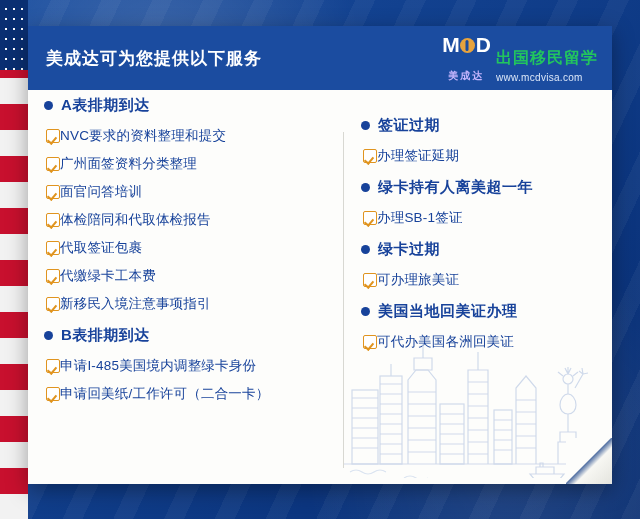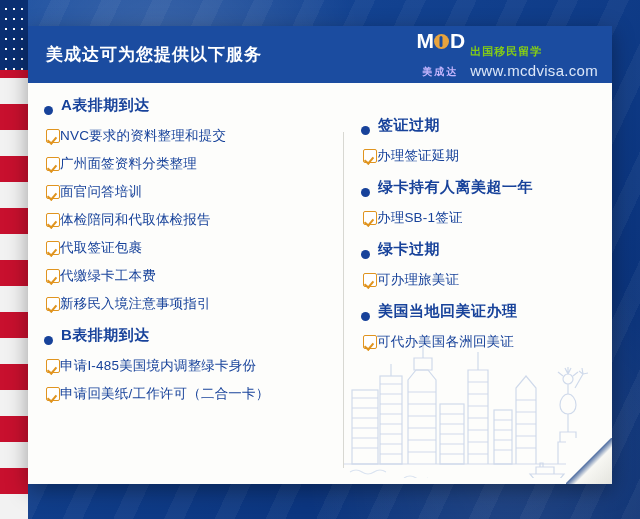--- a/index.html
+++ b/index.html
@@ -77,21 +77,21 @@
   }
   .card-fold::before {
     content: "";
     position: absolute; right: 0; bottom: 0;
     width: 46px; height: 46px;
     background: linear-gradient(315deg, #e4e4de 0%, #f7f7f3 40%, rgba(255,255,255,0) 55%);
   }
 
   
   .header {
-    position: absolute; left: 0; top: 0; right: 0; height: 57px;
+    position: absolute; left: 0; top: 0; right: 0; height: 64px;
     background: linear-gradient(90deg, #1d4fa3 0%, #1a4a9c 55%, #1546947 100%);
     background-color: #1b4ca0;
     display: flex; align-items: center; justify-content: space-between;
     padding: 0 14px 0 18px;
   }
   .header-title {
     color: #ffffff;
     font-size: 17px;
     font-weight: bold;
     letter-spacing: 1px;
@@ -114,24 +114,24 @@
     content: "";
     position: absolute; left: 50%; top: 2px; transform: translateX(-50%);
     width: 3px; height: 11px; background: #1b4ca0; border-radius: 2px;
   }
   .brand-cn {
     font-size: 10px; color: #c4b5fd; font-weight: bold;
     letter-spacing: 2px; margin-top: 14px;
   }
   .brand-right { display: flex; flex-direction: column; align-items: flex-start; }
   .brand-tag {
-    font-size: 11px; color: #84cc16; font-weight: bold; letter-spacing: 1px;
+    font-size: 16px; color: #22c55e; font-weight: bold; letter-spacing: 1px;
   }
   .brand-url {
-    font-size: 15px; color: #dce7f8; margin-top: 3px; letter-spacing: 0.3px;
+    font-size: 10px; color: #dce7f8; margin-top: 3px; letter-spacing: 0.3px;
   }
 
   
   .body {
     position: absolute; left: 0; top: 48px; right: 0; bottom: 0;
     display: flex;
   }
   .col {
     position: relative;
     padding: 14px 12px 0 16px;
@@ -139,21 +139,21 @@
   .col-left { width: 315px; }
   .col-right { width: 269px; padding-left: 18px; margin-top: 20px; }
   .divider {
     position: absolute;
     left: 315px; top: 58px; bottom: 16px; width: 1px;
     background: #d8d8d2;
   }
 
   .group { margin-bottom: 6px; }
   .group-title {
-    display: flex; align-items: flex-end; gap: 8px;
+    display: flex; align-items: center; gap: 8px;
     margin: 8px 0 7px 0;
   }
   .bullet {
     width: 9px; height: 9px; border-radius: 50%;
     background: #17429a;
     flex: 0 0 auto;
   }
   .group-title-text {
     color: #17429a;
     font-size: 15px;

